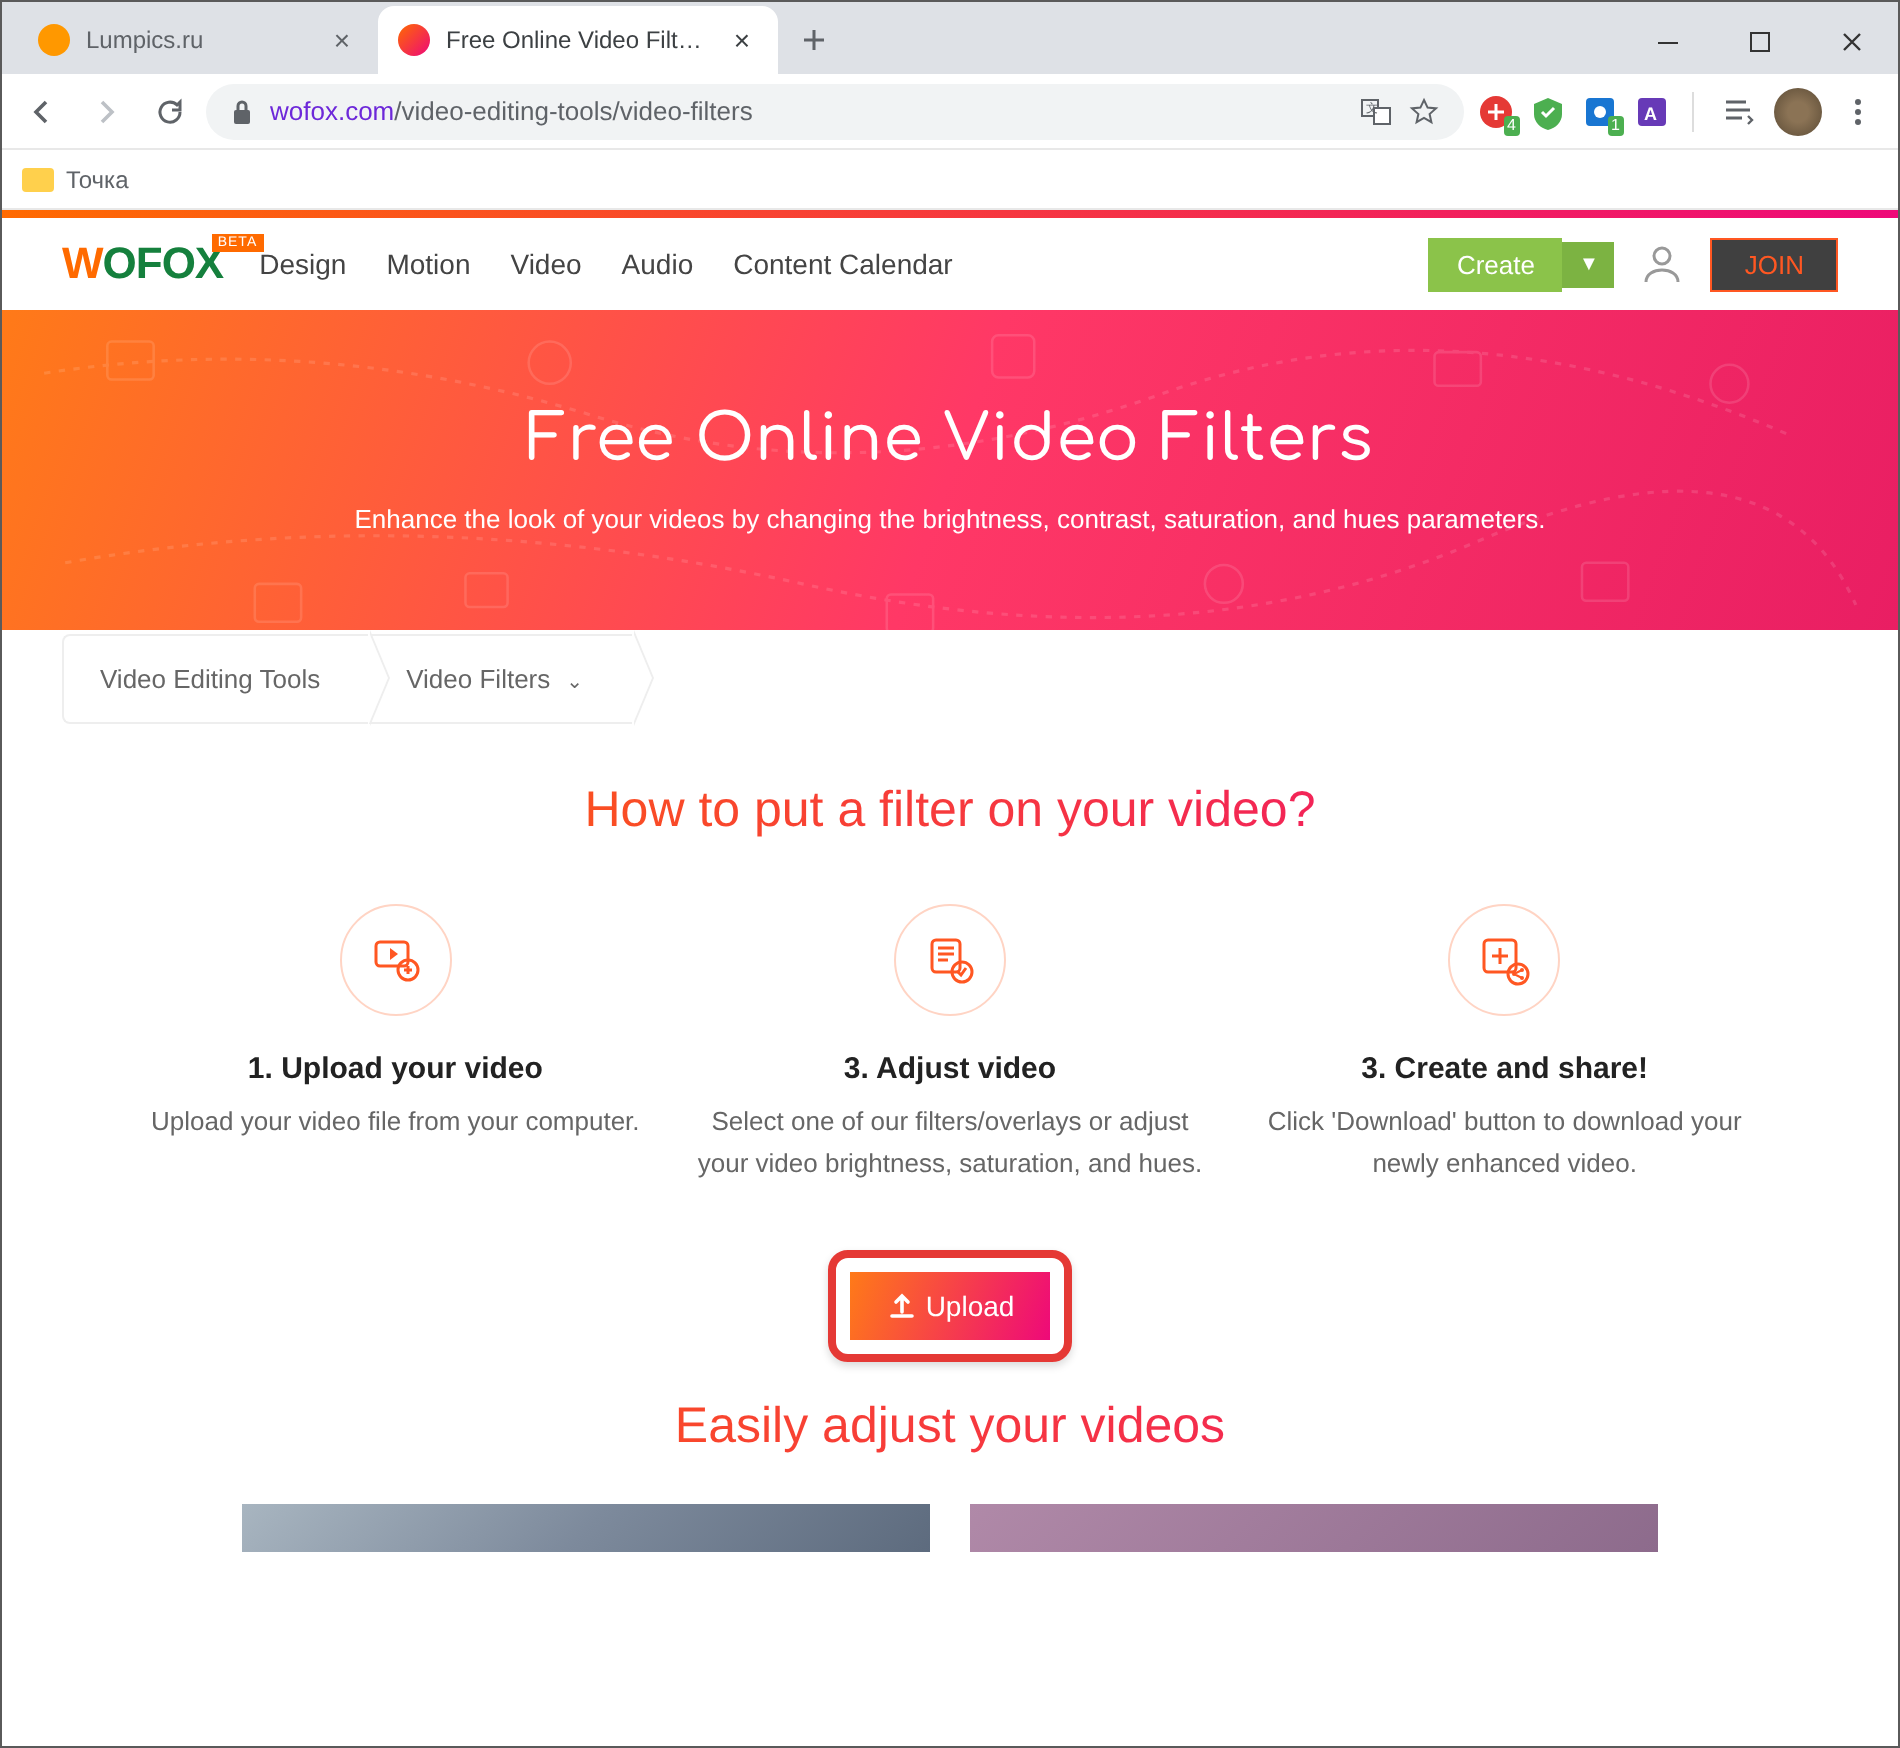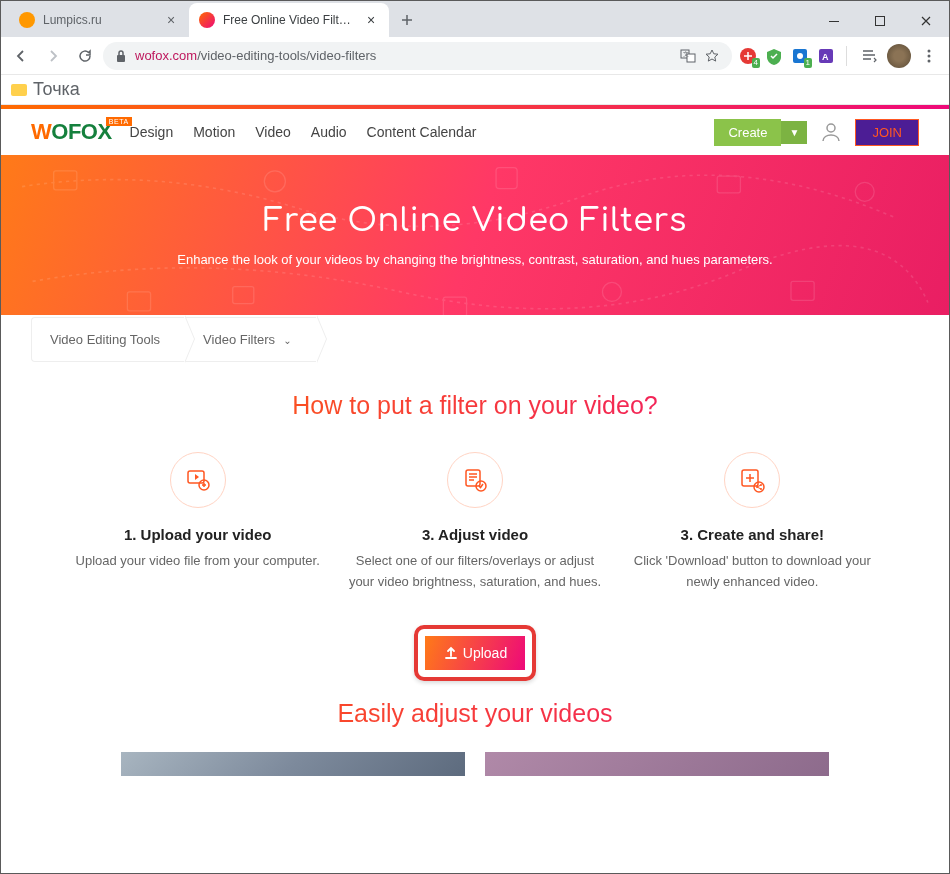--- a/index.html
+++ b/index.html
@@ -20,48 +20,48 @@
 .tab .close { width: 16px; height: 16px; display: flex; align-items: center; justify-content: center; font-size: 14px; }
 .new-tab { width: 28px; height: 28px; display: flex; align-items: center; justify-content: center; color: #5f6368; margin-left: 4px; margin-bottom: 3px; }
 
 
 .toolbar { height: 38px; background: #fff; display: flex; align-items: center; padding: 0 6px; gap: 4px; border-bottom: 1px solid #e8e8e8; }
 .nav-btn { width: 28px; height: 28px; display: flex; align-items: center; justify-content: center; color: #5f6368; border-radius: 50%; }
 .nav-btn.disabled { color: #bdc1c6; }
 .omnibox { flex: 1; height: 28px; background: #f1f3f4; border-radius: 14px; display: flex; align-items: center; padding: 0 12px; gap: 8px; font-size: 13px; color: #5f6368; }
 .omnibox .lock { color: #5f6368; }
 .omnibox .url { flex: 1; }
-.omnibox .url .domain { color: #be185d; }
+.omnibox .url .domain { color: #6d28d9; }
 .ext-icons { display: flex; gap: 2px; align-items: center; }
 .ext-icon { width: 24px; height: 24px; display: flex; align-items: center; justify-content: center; position: relative; }
 .ext-badge { position: absolute; bottom: 0; right: 0; background: #4caf50; color: #fff; font-size: 8px; padding: 0 2px; border-radius: 2px; line-height: 10px; }
 .avatar { width: 24px; height: 24px; border-radius: 50%; background: radial-gradient(circle, #8b7355 30%, #5a4a35 100%); }
 
 
-.bookmarks { height: 30px; background: #fff; display: flex; align-items: center; padding: 0 10px; gap: 8px; font-size: 18px; color: #5f6368; border-bottom: 1px solid #e8e8e8; }
+.bookmarks { height: 30px; background: #fff; display: flex; align-items: center; padding: 0 10px; gap: 8px; font-size: 12px; color: #5f6368; border-bottom: 1px solid #e8e8e8; }
 .bookmark-item { display: flex; align-items: center; gap: 6px; }
 .bookmark-folder { width: 16px; height: 12px; background: #ffd04c; border-radius: 2px; }
 
 
 .page { flex: 1; overflow: hidden; display: flex; flex-direction: column; }
 .accent-bar { height: 4px; background: linear-gradient(90deg, #ff6a00 0%, #ee0979 100%); }
 
 .site-header { height: 46px; display: flex; align-items: center; padding: 0 30px; gap: 18px; background: #fff; }
 .logo { display: flex; align-items: baseline; font-weight: 900; font-size: 22px; letter-spacing: -0.5px; position: relative; }
 .logo .w { color: #ff6a00; }
 .logo .rest { color: #15803d; }
 .logo .beta { position: absolute; top: -2px; right: -20px; font-size: 7px; background: #ff6a00; color: #fff; padding: 1px 3px; font-weight: normal; letter-spacing: 0.5px; }
 .nav-menu { display: flex; gap: 20px; font-size: 14px; color: #444; }
 .nav-menu span { cursor: pointer; }
 .header-right { margin-left: auto; display: flex; align-items: center; gap: 10px; }
 .create-btn { display: flex; align-items: center; }
 .create-main { background: #8bc34a; color: #fff; padding: 6px 14px; font-size: 13px; }
 .create-drop { background: #7cb342; color: #fff; padding: 6px 8px; font-size: 10px; }
 .user-icon { width: 28px; height: 28px; display: flex; align-items: center; justify-content: center; color: #888; }
-.join-btn { border: 1px solid #ff5722; color: #ff5722; padding: 5px 16px; font-size: 13px; background: #4c1d95; }
+.join-btn { border: 1px solid #ff5722; color: #ff5722; padding: 5px 16px; font-size: 13px; background: #404040; }
 
 
 .hero { height: 160px; background: linear-gradient(110deg, #ff7a18 0%, #ff3866 50%, #e91e63 100%); display: flex; flex-direction: column; align-items: center; justify-content: center; color: #fff; text-align: center; position: relative; overflow: hidden; }
 .hero-pattern { position: absolute; inset: 0; opacity: 0.12; }
 .hero h1 { font-size: 32px; font-weight: 500; margin-bottom: 14px; z-index: 1; font-family: "Comfortaa", sans-serif; letter-spacing: 0.5px; }
 .hero p { font-size: 13px; z-index: 1; }
 
 
 .breadcrumb { height: 48px; display: flex; align-items: center; padding: 0 30px; gap: 0; font-size: 13px; color: #666; }
 .crumb { padding: 14px 24px 14px 18px; position: relative; border: 1px solid #eee; border-right: none; }

